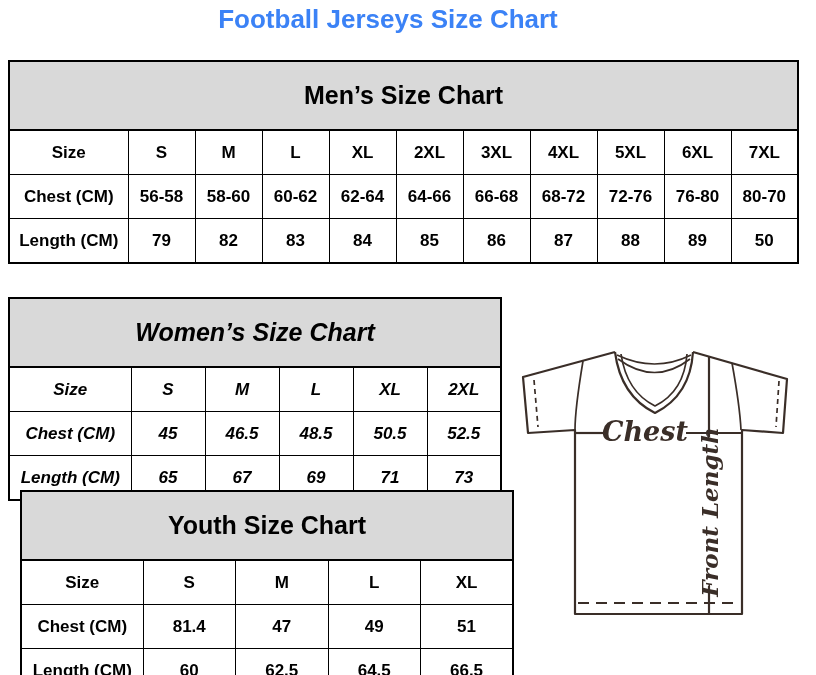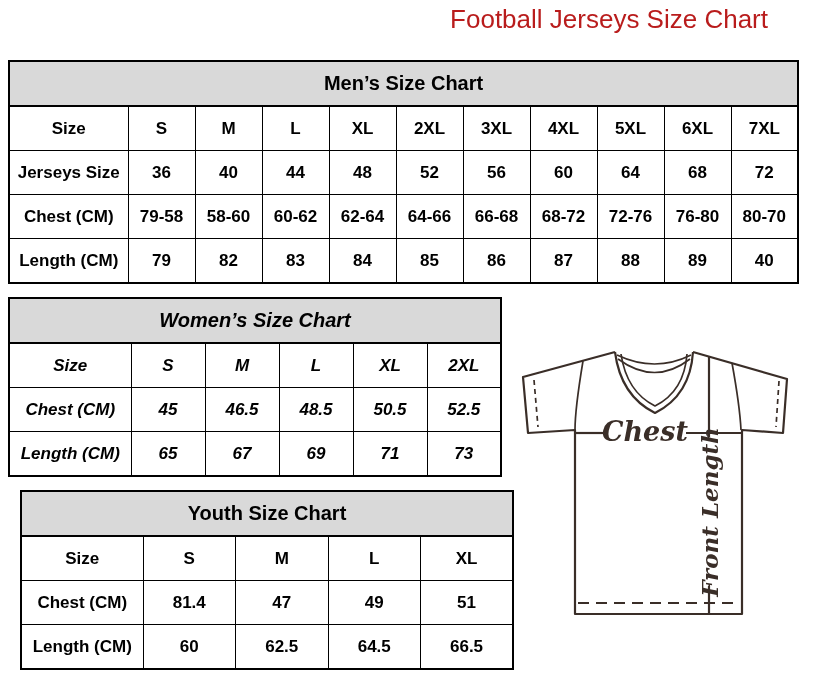--- a/index.html
+++ b/index.html
@@ -4,29 +4,29 @@
 <style>
   html,body{margin:0;padding:0;background:#ffffff;}
   body{
     width:816px;height:675px;position:relative;overflow:hidden;
     font-family:"Liberation Sans","DejaVu Sans",sans-serif;
     color:#000;
     -webkit-font-smoothing:antialiased;
   }
   .page-title{
     position:absolute;top:4px;left:8px;width:760px;
-    text-align:right;font-size:26px;font-weight:normal;color:#b91c1c;
+    text-align:center;font-size:26px;font-weight:bold;color:#3b82f6;
   }
   table.size-table{
     position:absolute;border-collapse:collapse;table-layout:fixed;
     border:2px solid #000;background:#fff;
   }
   table.size-table th.section-header{
     background:#d9d9d9;border:2px solid #000;
-    font-size:20px;font-weight:bold;text-align:center;height:43px;padding:0;
+    font-size:25px;font-weight:bold;text-align:center;height:43px;padding:12px;
   }
   table.size-table td{
     border:1.5px solid #000;text-align:center;vertical-align:middle;
     font-size:17px;font-weight:bold;height:43px;padding:0 2px;
     white-space:nowrap;overflow:hidden;
   }
   #mens-table{left:8px;top:60px;width:789px;}
   #womens-table{left:8px;top:297px;width:492px;font-style:italic;}
   #youth-table{left:20px;top:490px;width:492px;}
   #jersey-diagram{position:absolute;left:515px;top:345px;width:285px;height:285px;}
@@ -69,35 +69,22 @@
         <td>L</td>
         <td>XL</td>
         <td>2XL</td>
         <td>3XL</td>
         <td>4XL</td>
         <td>5XL</td>
         <td>6XL</td>
         <td>7XL</td>
       </tr>
       <tr>
-        <td class="row-label">Jerseys Size</td>
-        <td>36</td>
-        <td>40</td>
-        <td>44</td>
-        <td>48</td>
-        <td>52</td>
-        <td>56</td>
-        <td>60</td>
-        <td>64</td>
-        <td>68</td>
-        <td>72</td>
-      </tr>
-      <tr>
         <td class="row-label">Chest (CM)</td>
-        <td>79-58</td>
+        <td>56-58</td>
         <td>58-60</td>
         <td>60-62</td>
         <td>62-64</td>
         <td>64-66</td>
         <td>66-68</td>
         <td>68-72</td>
         <td>72-76</td>
         <td>76-80</td>
         <td>80-70</td>
       </tr>
@@ -105,21 +92,21 @@
         <td class="row-label">Length (CM)</td>
         <td>79</td>
         <td>82</td>
         <td>83</td>
         <td>84</td>
         <td>85</td>
         <td>86</td>
         <td>87</td>
         <td>88</td>
         <td>89</td>
-        <td>40</td>
+        <td>50</td>
       </tr>
     </tbody>
 </table>
 
 <table class="size-table" id="womens-table">
   <colgroup>
     <col style="width:122px">
       <col style="width:74px">
       <col style="width:74px">
     <col style="width:74px">

